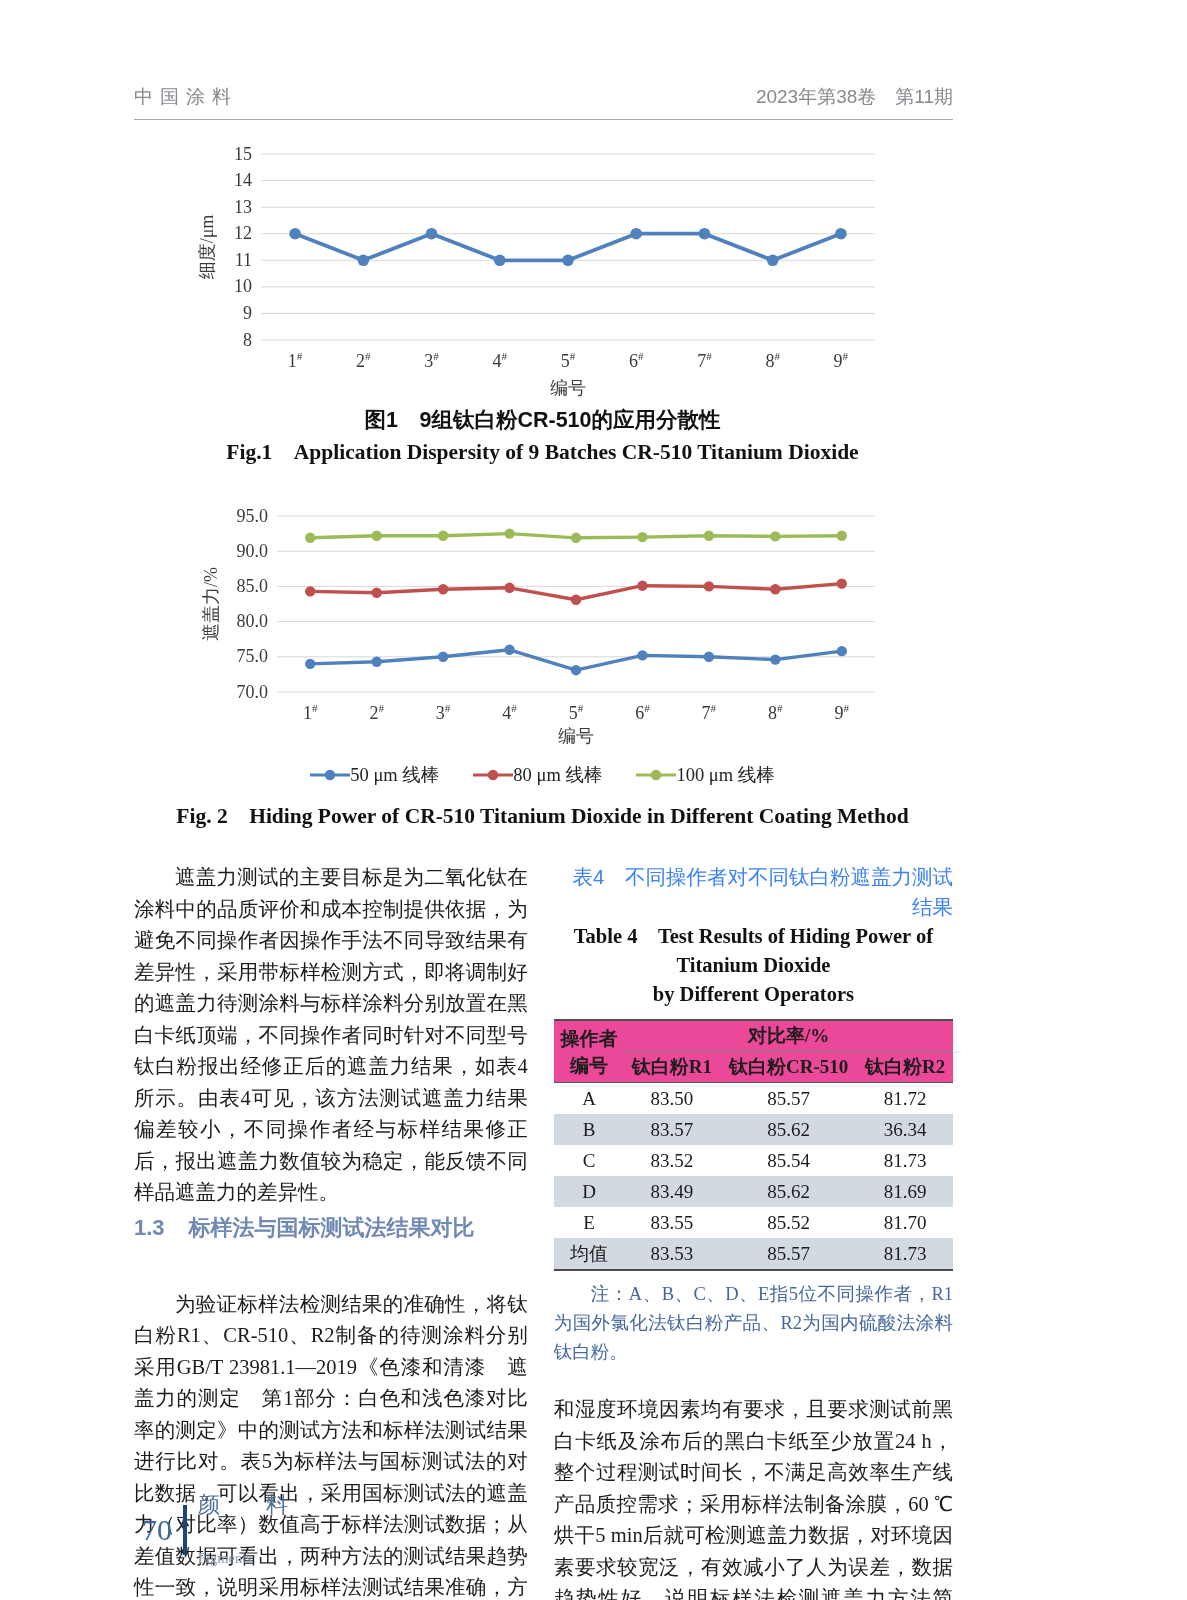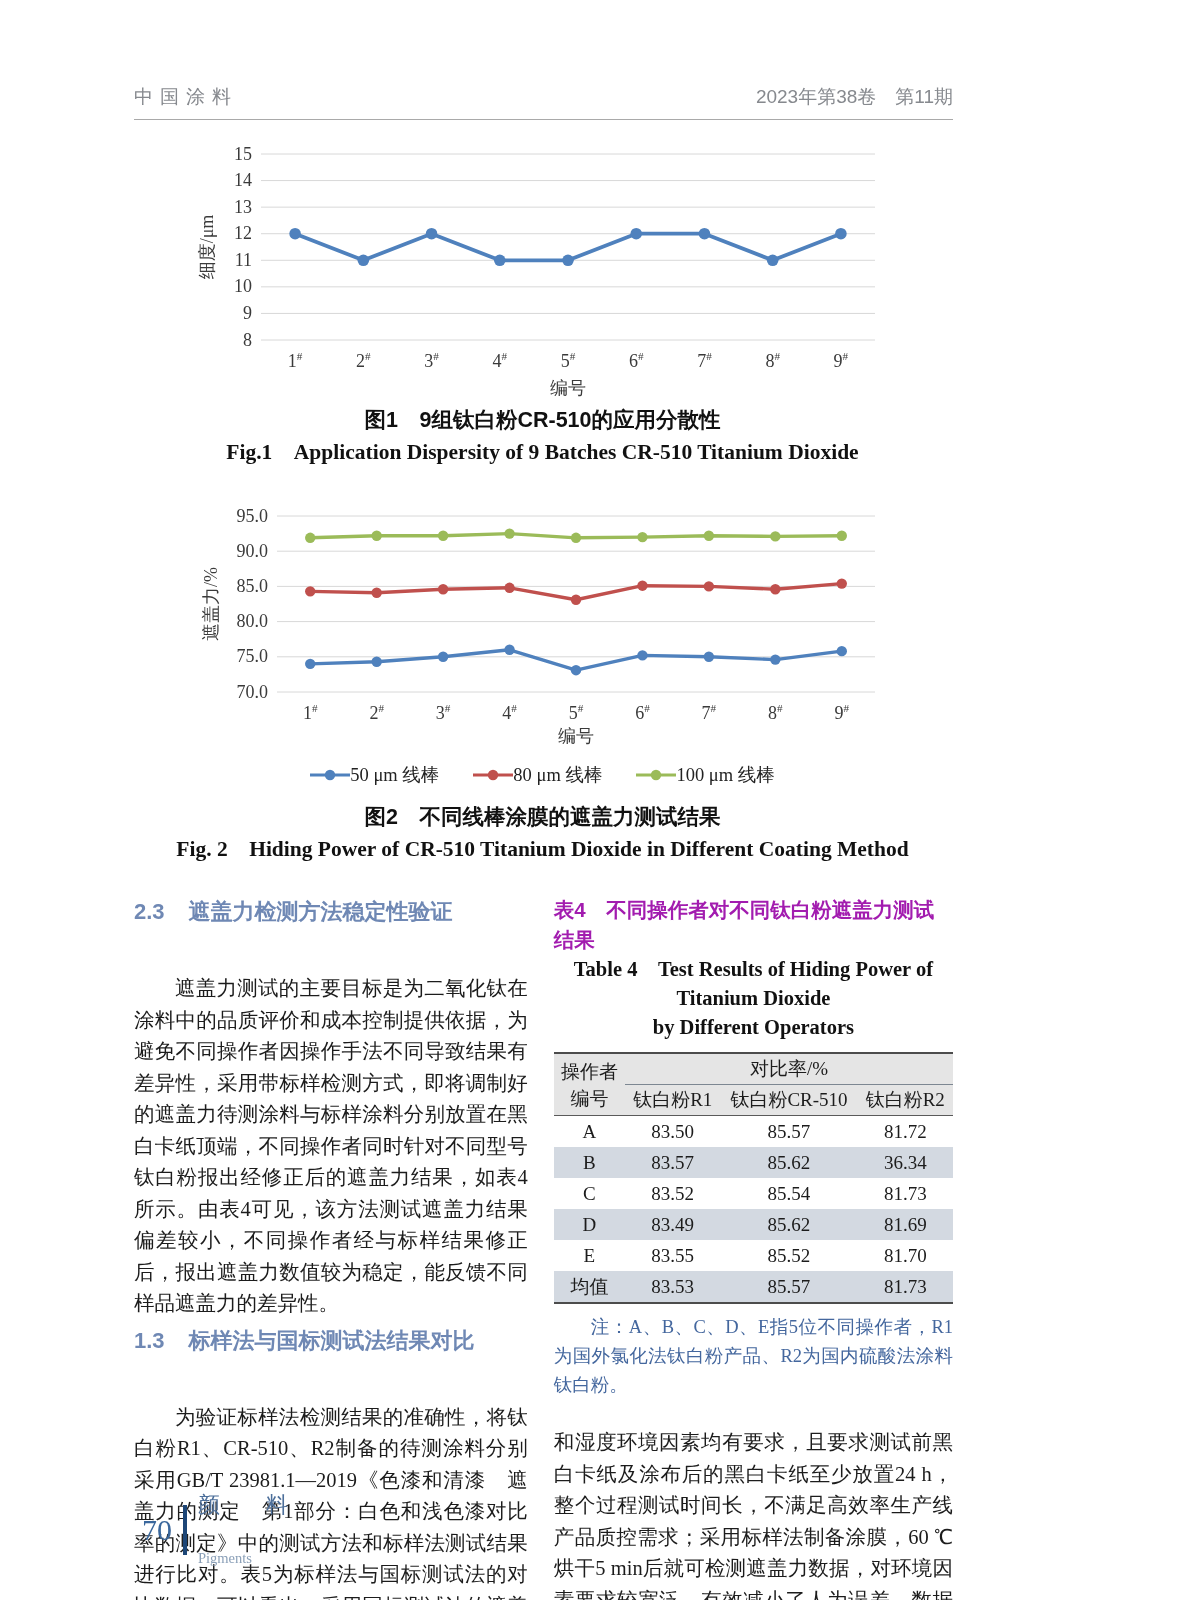--- a/index.html
+++ b/index.html
@@ -22,25 +22,25 @@
   .columns{display:flex;gap:26px;margin:30px 132px 0 134px;}
   .col-left{width:445px;}
   .col-right{width:451px;}
   .sec-head{margin:0 0 4px;font-family:"Liberation Sans",sans-serif;font-weight:700;
         font-size:22px;line-height:34px;color:#6f88b4;}
   .sec-head .sec-num{margin-right:24px;}
   .body-p{margin:0;font-size:20.5px;line-height:31.5px;text-align:justify;}
   .indent{text-indent:2em;}
   .sec-head + .body-p{margin-bottom:4px;margin-top:44px;}
   
-  .tbl-title-cn{font-family:"Liberation Sans",sans-serif;font-weight:700;font-size:20.5px;line-height:30px;text-align:left;color:#a21caf;}
+  .tbl-title-cn{font-family:"Liberation Sans",sans-serif;font-weight:400;font-size:20.5px;line-height:30px;text-align:right;color:#3b82f6;}
   .tbl-title-en{font-family:"Liberation Serif",serif;font-weight:700;font-size:20.5px;line-height:29px;text-align:center;color:#111;}
   .data-table{width:100%;border-collapse:collapse;margin-top:10px;font-size:19px;text-align:center;
         border-top:2px solid #4c4c4c;border-bottom:2px solid #4c4c4c;}
-  .data-table th{font-weight:normal;background:#e5e5e5;padding:2px 4px;}
+  .data-table th{font-weight:bold;background:#ec4899;padding:2px 4px;}
   .data-table thead tr:last-child th,
   .data-table th.rowhead{border-bottom:1.5px solid #5a5a5a;}
   .data-table th.grouphead{border-bottom:1px solid #7d8792;}
   .data-table td{padding:4px 4px;line-height:23px;}
   .data-table tbody tr.shaded td{background:#d3d9e1;}
   .rowhead .blk{display:block;line-height:27px;}
   .table-note{margin:9px 0 0;color:#44679e;font-size:18.5px;line-height:29px;text-align:justify;text-indent:2em;}
   .cont-p{margin-top:27px;}
   
   .page-footer{position:absolute;left:142px;top:1492px;display:flex;align-items:center;gap:11px;}
@@ -199,30 +199,26 @@
       </span>
       <span class="legend-item">
         <svg width="40" height="12">
             <line x1="0" y1="6" x2="40" y2="6" stroke="#9BBB59" stroke-width="3"></line>
             <circle cx="20" cy="6" r="5.2" fill="#9BBB59"></circle>
           </svg>
         <span>100 μm 线棒</span>
       </span>
     </div>
     <figcaption>
-      <div class="cap-cn">图2　不同线棒涂膜的遮盖力测试结果</div>
       <div class="cap-en">Fig. 2　Hiding Power of CR-510 Titanium Dioxide in Different Coating Method</div>
     </figcaption>
   </figure>
 
   <div class="columns">
     <div class="col-left">
-      <h3 class="sec-head">
-        <span class="sec-num">2.3</span><span>遮盖力检测方法稳定性验证</span>
-      </h3>
       <p class="body-p indent">遮盖力测试的主要目标是为二氧化钛在涂料中的品质评价和成本控制提供依据，为避免不同操作者因操作手法不同导致结果有差异性，采用带标样检测方式，即将调制好的遮盖力待测涂料与标样涂料分别放置在黑白卡纸顶端，不同操作者同时针对不同型号钛白粉报出经修正后的遮盖力结果，如表4所示。由表4可见，该方法测试遮盖力结果偏差较小，不同操作者经与标样结果修正后，报出遮盖力数值较为稳定，能反馈不同样品遮盖力的差异性。</p>
       <h3 class="sec-head" style="margin-top:2px;">
         <span class="sec-num">1.3</span><span>标样法与国标测试法结果对比</span>
       </h3>
       <p class="body-p indent">为验证标样法检测结果的准确性，将钛白粉R1、CR-510、R2制备的待测涂料分别采用GB/T 23981.1—2019《色漆和清漆　遮盖力的测定　第1部分：白色和浅色漆对比率的测定》中的测试方法和标样法测试结果进行比对。表5为标样法与国标测试法的对比数据，可以看出，采用国标测试法的遮盖力（对比率）数值高于标样法测试数据；从差值数据可看出，两种方法的测试结果趋势性一致，说明采用标样法测试结果准确，方法可行。并且采用国标测试方法对测试温度</p>
     </div>
 
     <div class="col-right">
       <div class="tbl-title-cn">表4　不同操作者对不同钛白粉遮盖力测试结果</div>
       <div class="tbl-title-en">Table 4　Test Results of Hiding Power of Titanium Dioxide</div>

